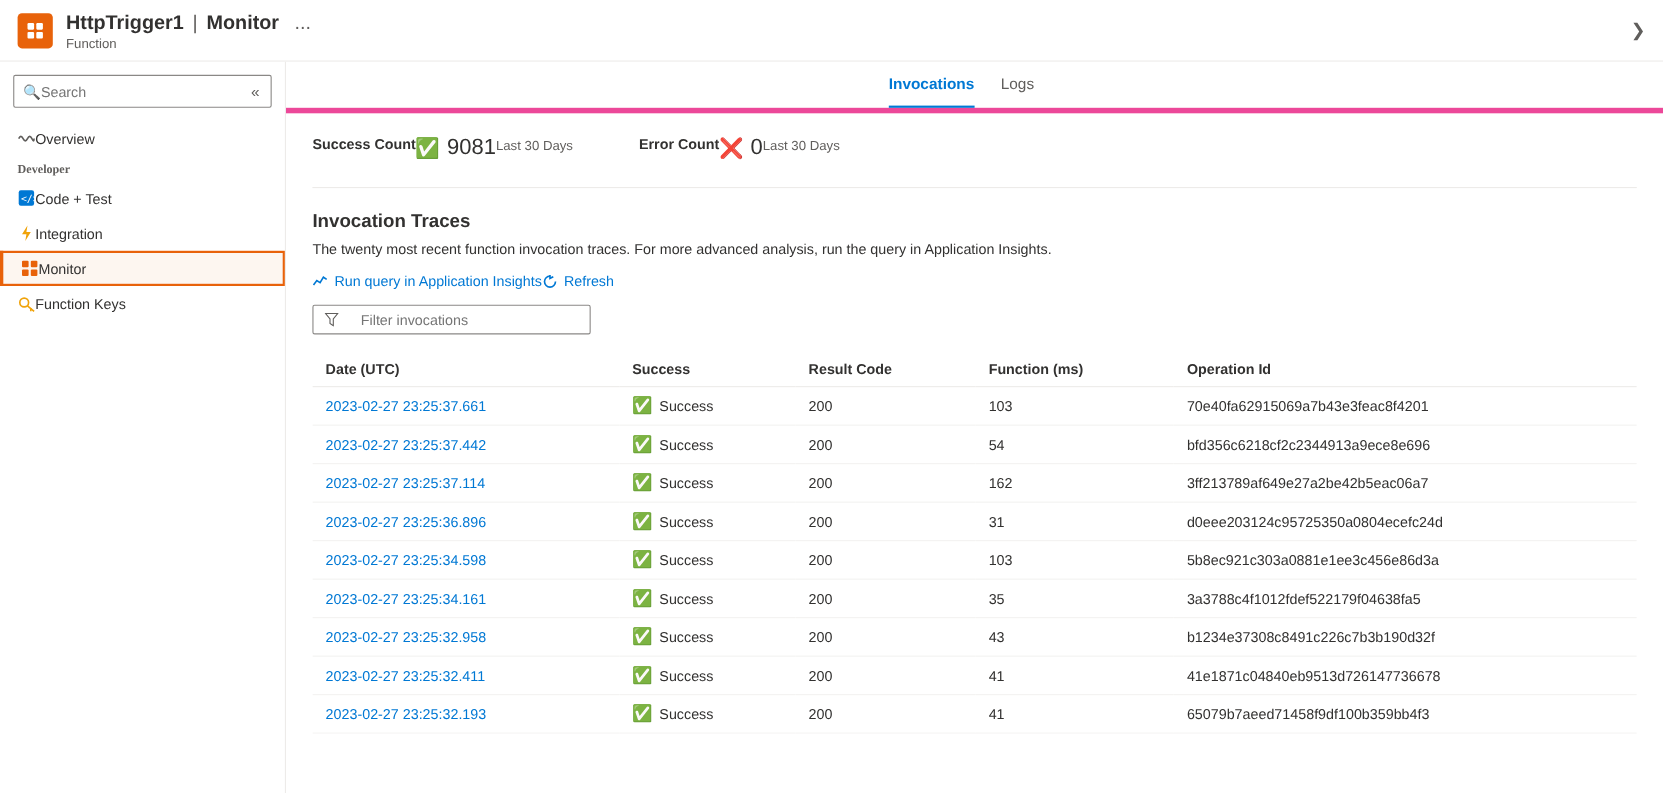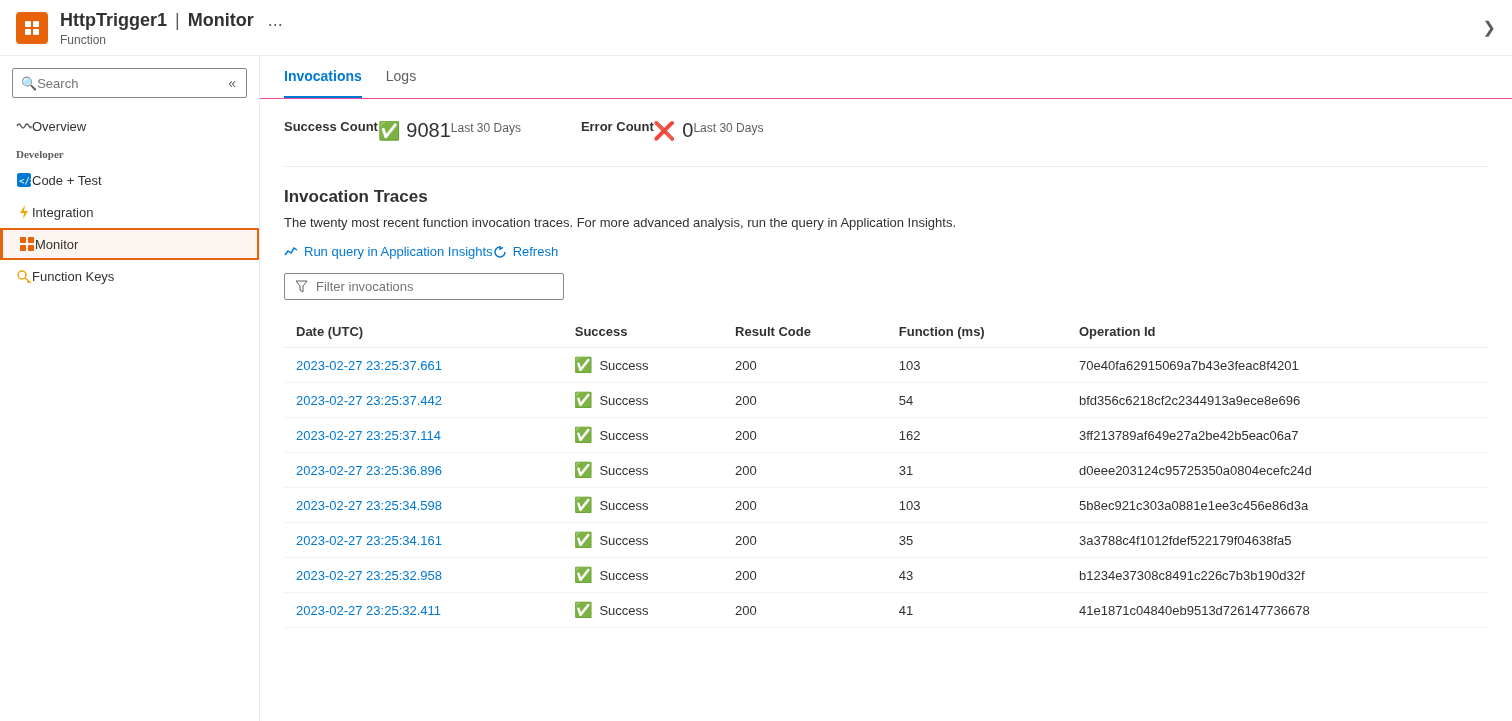--- a/index.html
+++ b/index.html
@@ -23,21 +23,21 @@
     .collapse-btn { background: none; border: none; cursor: pointer; color: #605e5c; font-size: 14px; padding: 2px; }
     .sidebar-section-label { font-size: 11px; font-weight: 600; color: #605e5c; padding: 6px 16px 4px; text-transform: none; font-family: Liberation Serif, serif; }
     .sidebar-item { display: flex; align-items: flex-end; padding: 8px 16px; cursor: pointer; color: #323130; }
     .sidebar-item.active { background: #fdf6f0; border-left: 3px solid #e8620a; color: #323130; }
     .sidebar-item.active-highlight { outline: 2px solid #e8620a; outline-offset: -2px; }
     .sidebar-item-icon { width: 16px; height: 16px; display: flex; align-items: center; justify-content: center; flex-shrink: 0; }
     .sidebar-item-label { font-size: 13px; }
 
     .content { flex: 1; overflow-y: auto; padding: 0; }
 
-    .tabs { display: flex; border-bottom: 1px solid #ec4899; padding: 0 24px; }
+    .tabs { display: flex; border-bottom: 5px solid #ec4899; padding: 0 24px; justify-content: center; }
     .tab { padding: 12px 0; margin-right: 24px; cursor: pointer; font-size: 14px; color: #605e5c; border-bottom: 2px solid transparent; }
     .tab.active { color: #0078d4; border-bottom: 2px solid #0078d4; font-weight: 600; }
 
     .content-body { padding: 20px 24px; }
 
     .stats-row { display: flex; gap: 60px; margin-bottom: 24px; }
     .stat-block { display: flex; flex-direction: row; }
     .stat-label { font-size: 13px; font-weight: 600; color: #323130; margin-bottom: 6px; }
     .stat-value { display: flex; align-items: center; gap: 6px; font-size: 20px; font-weight: 400; }
     .stat-sublabel { font-size: 12px; color: #605e5c; margin-top: 2px; }
@@ -46,21 +46,21 @@
 
     .divider { border: none; border-top: 1px solid #edebe9; margin: 8px 0 20px; }
 
     .section-title { font-size: 17px; font-weight: 600; margin-bottom: 8px; }
     .section-desc { font-size: 13px; color: #323130; margin-bottom: 14px; }
 
     .action-bar { display: flex; align-items: center; margin-bottom: 14px; }
     .action-link { display: flex; align-items: center; gap: 6px; color: #0078d4; font-size: 13px; cursor: pointer; text-decoration: none; background: none; border: none; }
 
     .filter-bar { margin-bottom: 16px; }
-    .filter-input { display: flex; align-items: center; border: 1px solid #8a8886; border-radius: 2px; padding: 5px 10px; width: 280px; gap: 8px; }
+    .filter-input { display: flex; align-items: center; border: 1px solid #8a8886; border-radius: 2px; padding: 5px 10px; width: 253px; gap: 20px; }
     .filter-input input { border: none; outline: none; font-size: 13px; flex: 1; background: transparent; }
 
     .table-container { overflow-x: auto; }
     table { width: 100%; border-collapse: collapse; font-size: 13px; }
     thead th { font-weight: 600; color: #323130; padding: 8px 12px; text-align: left; border-bottom: 1px solid #edebe9; }
     tbody tr { border-bottom: 1px solid #f3f2f1; }
     tbody td { padding: 8px 12px; color: #323130; vertical-align: middle; }
     .date-link { color: #0078d4; cursor: pointer; text-decoration: none; }
     .success-cell { display: flex; align-items: center; gap: 6px; }
     .success-dot { color: #107c10; font-size: 15px; }
@@ -312,18 +312,30 @@
     <td>
                   <div class="success-cell">
                     <span class="success-dot">✅</span>
                     <span>Success</span>
                   </div>
                 </td>
     <td>200</td>
     <td>41</td>
     <td>41e1871c04840eb9513d726147736678</td>
   </tr>
+              <tr>
+    <td><a class="date-link">2023-02-27 23:25:32.193</a></td>
+    <td>
+                  <div class="success-cell">
+                    <span class="success-dot">✅</span>
+                    <span>Success</span>
+                  </div>
+                </td>
+    <td>200</td>
+    <td>41</td>
+    <td>65079b7aeed71458f9df100b359bb4f3</td>
+  </tr>
             </tbody>
         </table>
       </div>
     </div>
   </div>
 </div>
 
 </body></html>

